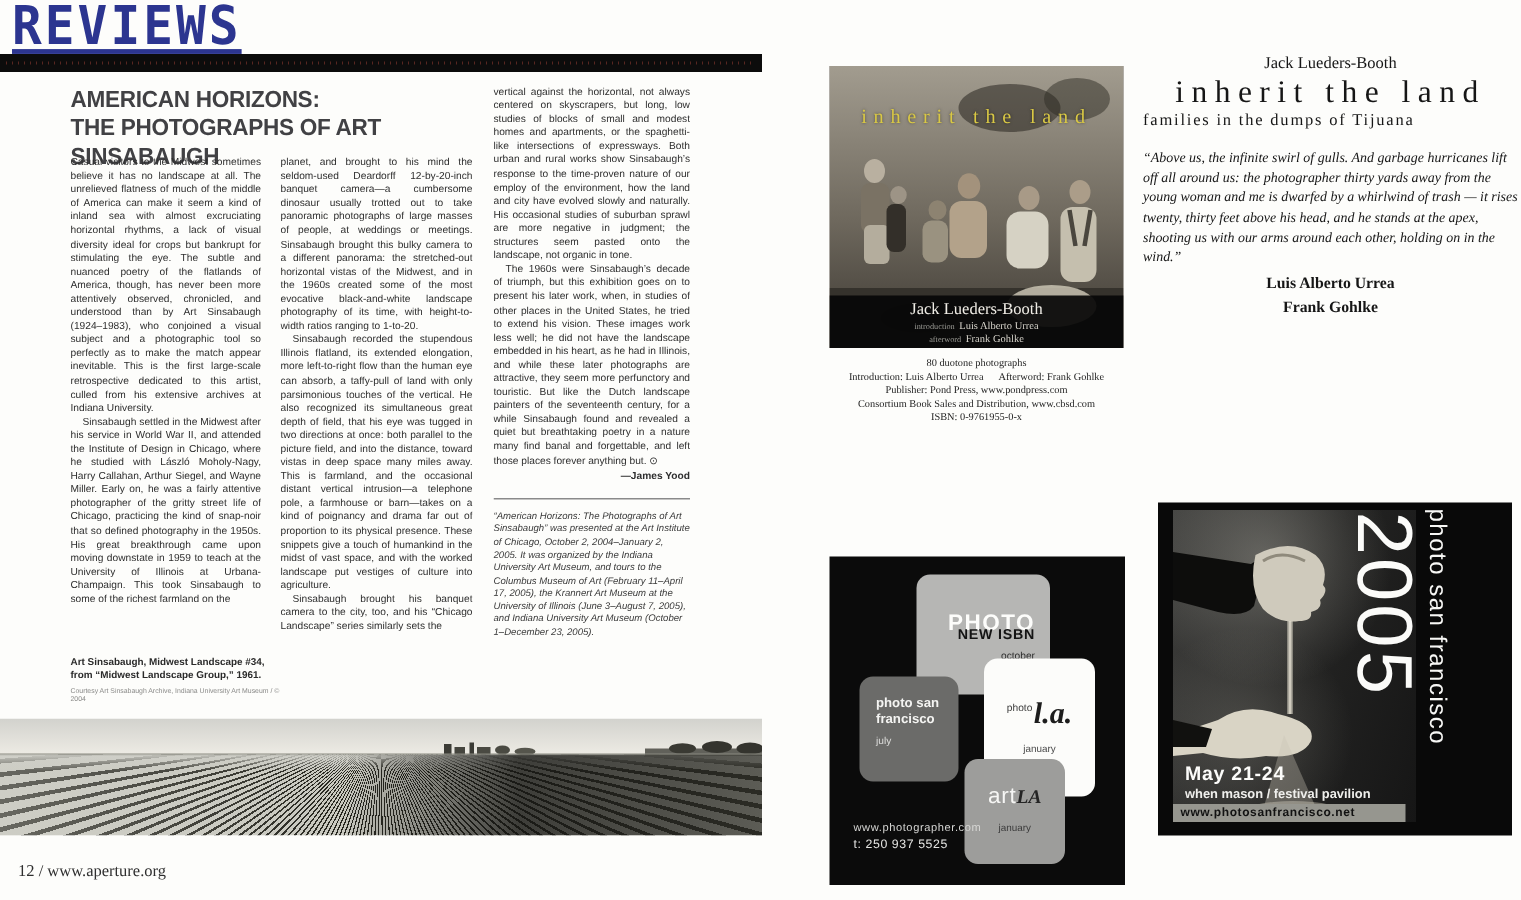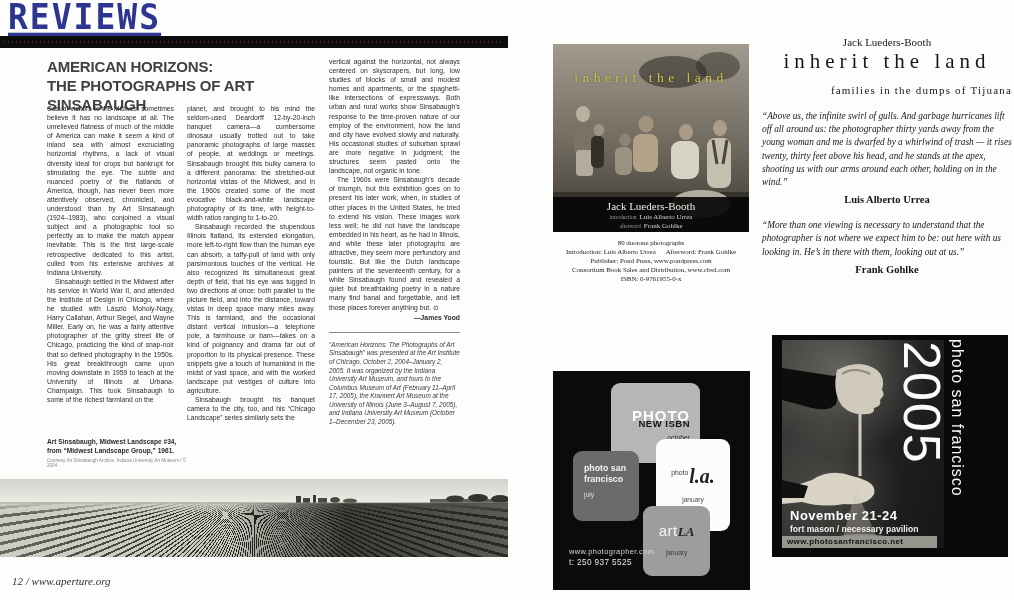--- a/index.html
+++ b/index.html
@@ -35,21 +35,21 @@
   .pano{left:0;top:479px;width:508px;height:78px;overflow:hidden;}
   .pano-sky{position:absolute;left:0;top:0;width:100%;height:24px;
             background:linear-gradient(to bottom,#d2d2cd,#edebe4);}
   .pano-field{position:absolute;left:0;top:24px;width:100%;height:54px;
       background:
         linear-gradient(to right,rgba(212,212,205,.38) 0%,rgba(212,212,205,0) 45%,rgba(22,22,19,.78) 68%,rgba(46,46,40,.70) 100%),
         linear-gradient(to bottom,rgba(205,205,198,.95) 0%,rgba(205,205,198,0) 20%),
         repeating-conic-gradient(from 155deg at 50% -30%,#26261f 0deg .7deg,#c9c9c0 .7deg 2deg);}
   .pano svg{position:absolute;left:0;top:0;}
 
-  .page-footer{left:12px;top:575px;font-family:"Liberation Serif",serif;font-style:italic;
+  .page-footer{left:12px;top:575px;font-family:"Liberation Serif",serif;
                font-size:11px;color:#2f2f2f;}
 
   
   .cover{left:553px;top:44px;width:196px;height:188px;overflow:hidden;background:#6c675e;}
   .cover svg{position:absolute;left:0;top:0;}
   .cover-title{position:absolute;left:0;top:26px;width:100%;text-align:center;
                font-family:"Liberation Serif",serif;font-size:13.5px;letter-spacing:4.5px;
                color:#d9c845;text-shadow:0 0 2px rgba(0,0,0,.5);white-space:nowrap;}
   .cover-band{position:absolute;left:0;bottom:0;width:100%;height:35px;background:rgba(8,8,8,.93);
               text-align:center;padding-top:3px;box-sizing:border-box;}
@@ -59,21 +59,21 @@
 
   .book-details{left:545px;top:238px;width:212px;text-align:center;
                 font-family:"Liberation Serif",serif;font-size:6.9px;line-height:9px;color:#232323;}
   .book-details .pre{white-space:pre-wrap;}
 
   
   .rev{left:762px;top:36px;width:250px;color:#161616;}
   .rev-author{text-align:center;font-family:"Liberation Serif",serif;font-size:11px;}
   .rev-title{text-align:center;font-family:"Liberation Serif",serif;font-size:21px;
              letter-spacing:5px;white-space:nowrap;margin-top:1px;}
-  .rev-sub{text-align:right;font-family:"Liberation Serif",serif;font-size:11px;letter-spacing:1.2px;margin-top:10px;}
+  .rev-sub{text-align:left;font-family:"Liberation Serif",serif;font-size:11px;letter-spacing:1.2px;margin-top:0px;}
   .quote{font-family:"Liberation Serif",serif;font-style:italic;font-size:9.3px;line-height:13.2px;
          margin-top:14px;text-align:left;}
   .quote-attr{text-align:center;font-family:"Liberation Serif",serif;font-weight:bold;font-size:10.5px;margin-top:5px;}
 
   
   .ad1{left:553px;top:338px;width:197px;height:219px;background:#0b0b0b;overflow:hidden;margin-top:33px;}
   .card{position:absolute;border-radius:9px;box-sizing:border-box;}
   .c-ny{left:58px;top:12px;width:89px;height:80px;background:#b6b6b4;z-index:1;text-align:right;padding:26px 10px 0 0;}
   .c-ny .big{font-size:15px;font-weight:bold;color:#fdfdfb;letter-spacing:1px;line-height:13px;}
   .c-ny .sub{font-size:9.5px;font-weight:bold;color:#141414;letter-spacing:.5px;margin-top:-4px;}
@@ -219,21 +219,20 @@
     <div>Consortium Book Sales and Distribution, www.cbsd.com</div>
     <div>ISBN: 0-9761955-0-x</div>
   </div>
 
   <div class="abs rev">
     <div class="rev-author">Jack Lueders-Booth</div>
     <div class="rev-title">inherit the land</div>
     <div class="rev-sub">families in the dumps of Tijuana</div>
     <div class="quote">“Above us, the infinite swirl of gulls. And garbage hurricanes lift off all around us: the photographer thirty yards away from the young woman and me is dwarfed by a whirlwind of trash — it rises twenty, thirty feet above his head, and he stands at the apex, shooting us with our arms around each other, holding on in the wind.”</div>
     <div class="quote-attr">Luis Alberto Urrea</div>
-    <div class="quote">“More than one viewing is necessary to understand that the photographer is not where we expect him to be: out here with us looking in. He’s in there with them, looking out at us.”</div>
     <div class="quote-attr">Frank Gohlke</div>
   </div>
 
   <div class="abs ad1">
     <div class="card c-ny">
       <div class="big">PHOTO</div>
       <div class="sub">NEW ISBN</div>
       <div class="mon">october</div>
     </div>
     <div class="card c-sf">
@@ -263,18 +262,18 @@
         <rect x="76" y="74" width="4" height="62" fill="#d8d3c4" opacity=".5"></rect>
         <rect x="77" y="74" width="2" height="62" fill="#efeadb" opacity=".7"></rect>
         <path d="M0,150 L30,140 Q48,128 70,136 Q96,142 92,154 Q86,166 62,164 Q40,168 20,162 L0,164 Z" fill="#d9d4c5"></path>
         <path d="M0,140 L26,146 L22,158 L0,158 Z" fill="#11110f"></path>
         <polygon points="74,150 60,200 96,200" fill="#c9c4b5" opacity=".35"></polygon>
         <ellipse cx="80" cy="202" rx="34" ry="8" fill="#cfcabb" opacity=".45"></ellipse>
       </svg>
     </div>
     <div class="y2005">2005</div>
     <div class="vtitle">photo san francisco</div>
-    <div class="ad2-dates">November 21-24</div>
-    <div class="ad2-venue">fort mason / necessary pavilion</div>
+    <div class="ad2-dates">May 21-24</div>
+    <div class="ad2-venue">when mason / festival pavilion</div>
     <div class="ad2-urlbar">www.photosanfrancisco.net</div>
   </div>
 
 </div>
 
 </body></html>

